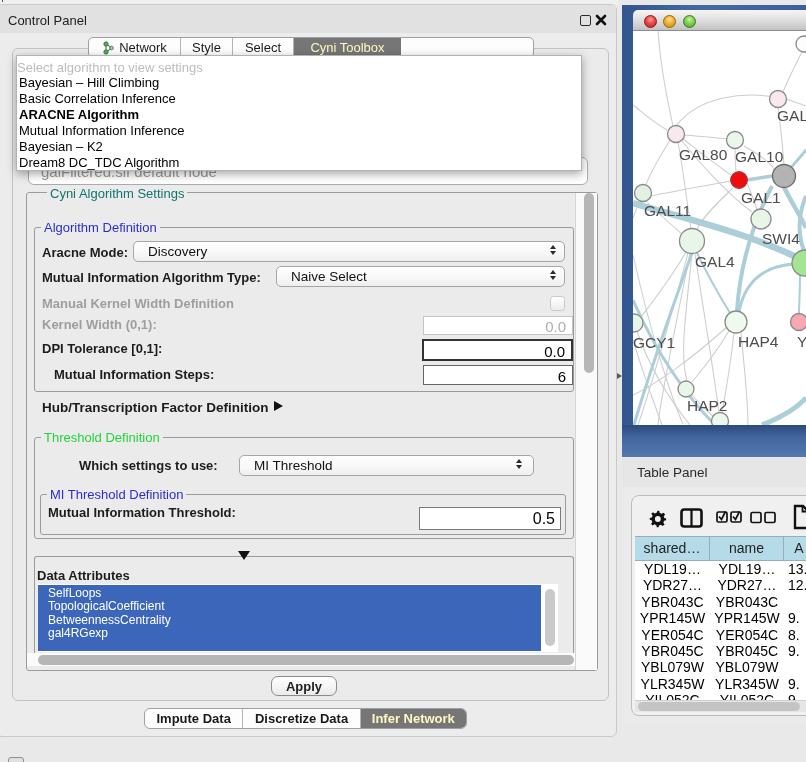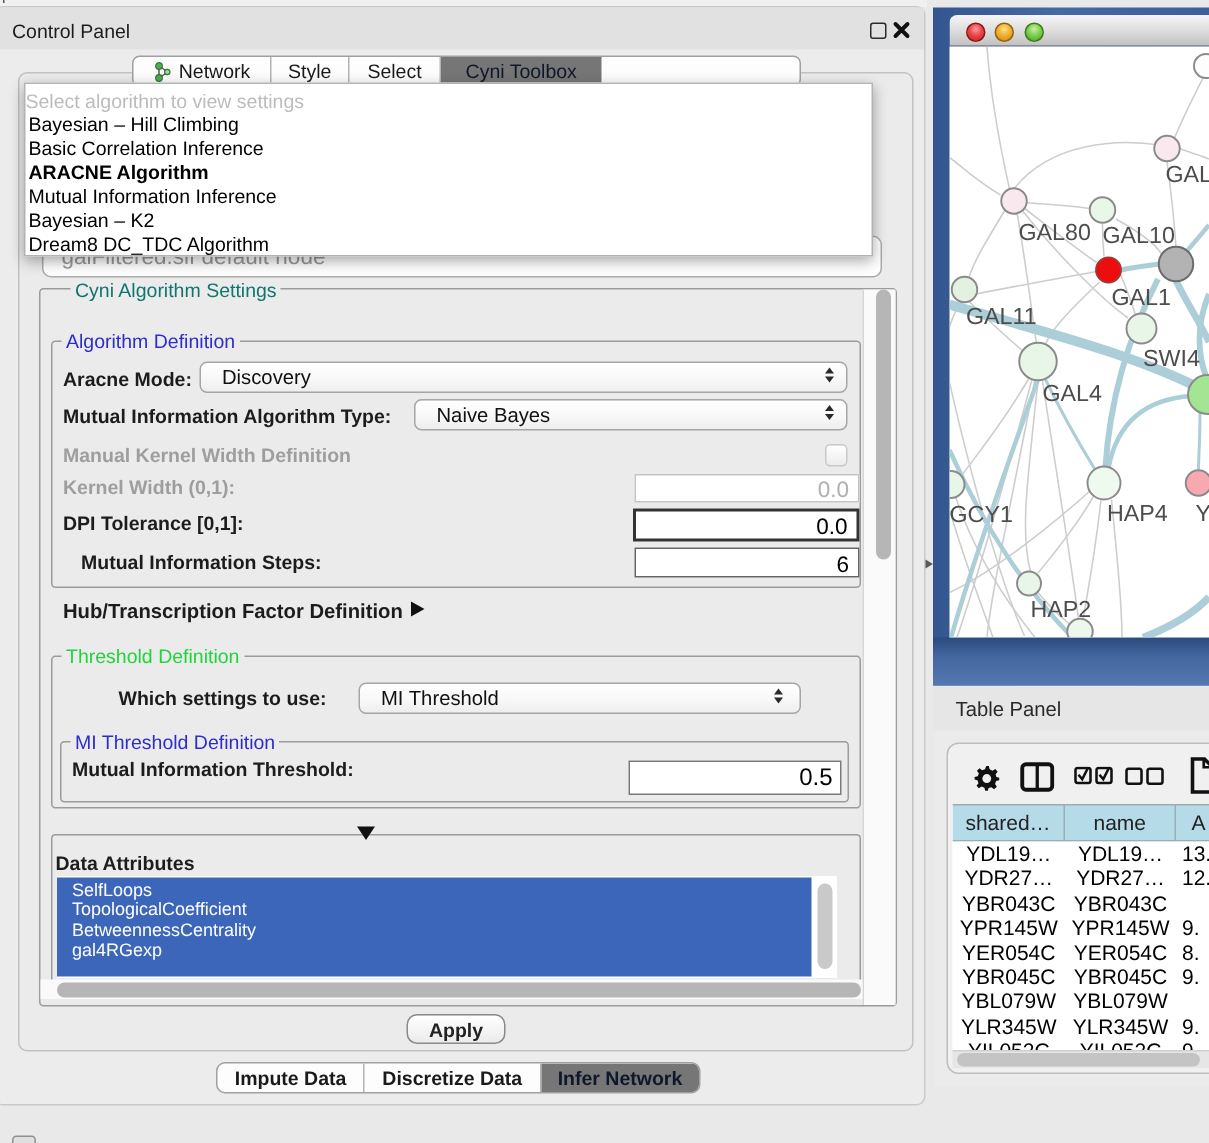--- a/index.html
+++ b/index.html
@@ -11,21 +11,21 @@
 .combo .t{position:absolute;left:14px;top:2px;font-size:13.5px;color:#111;}
 .stp{position:absolute;width:8px;}
 .stp .u{width:0;height:0;border-left:3.5px solid transparent;border-right:3.5px solid transparent;border-bottom:4.5px solid #2a2a2a;margin-bottom:2px;}
 .stp .d{width:0;height:0;border-left:3.5px solid transparent;border-right:3.5px solid transparent;border-top:4.5px solid #2a2a2a;}
 .fld{position:absolute;background:#fff;box-sizing:border-box;font-size:15px;text-align:right;}
 .grp{position:absolute;border:1px solid #9b9b9b;border-radius:3px;box-sizing:border-box;}
 .gtitle{position:absolute;font-size:13px;background:#ebebeb;padding:0 3px;white-space:nowrap;}
 .seg{position:absolute;display:flex;background:#fdfdfd;border:1px solid #a0a0a0;border-radius:5px;overflow:hidden;box-sizing:border-box;}
 .seg .sg{display:flex;align-items:center;justify-content:center;font-size:13px;color:#1a1a1a;border-right:1px solid #b4b4b4;box-sizing:border-box;}
 .seg .sg:last-child{border-right:none;}
-.seg .sel{background:#767676;color:#0f172a;}
+.seg .sel{background:#767676;color:#fef9c3;}
 .prow{position:absolute;left:2px;font-size:13px;color:#000;white-space:nowrap;}
 .tr{position:relative;height:16.4px;}
 .c1{position:absolute;left:0;width:75px;text-align:center;}
 .c2{position:absolute;left:75px;width:74px;text-align:center;}
 .c3{position:absolute;left:153px;}
 </style></head>
 <body>
 
 <div class="abs" style="left:0;top:0;width:618px;height:5px;background:#f0f0f0;"></div>
 <div class="abs" style="left:-4px;top:4px;width:621px;height:733px;background:#ececec;border:1px solid #c9c9c9;border-radius:6px;box-sizing:border-box;"></div>
@@ -71,21 +71,21 @@
 <div class="combo" style="left:133px;top:241px;width:432px;height:21px;">
     <div class="t">Discovery</div>
   <div class="stp" style="right:6px;top:3px;">
       <div class="u"></div>
       <div class="d"></div>
     </div>
   </div>
 
 <div class="lbl" style="left:42px;top:270px;">Mutual Information Algorithm Type:</div>
 <div class="combo" style="left:276px;top:266px;width:289px;height:21px;">
-    <div class="t">Naive Bayes</div>
+    <div class="t">Naive Select</div>
   <div class="stp" style="right:6px;top:3px;">
       <div class="u"></div>
       <div class="d"></div>
     </div>
   </div>
 
 <div class="glbl" style="left:42px;top:296px;">Manual Kernel Width Definition</div>
 <div class="abs" style="left:550px;top:296px;width:13px;height:13px;background:linear-gradient(#ffffff,#ececec);border:1px solid #c9c9c9;border-radius:3.5px;"></div>
 
 <div class="glbl" style="left:42px;top:317px;">Kernel Width (0,1):</div>

